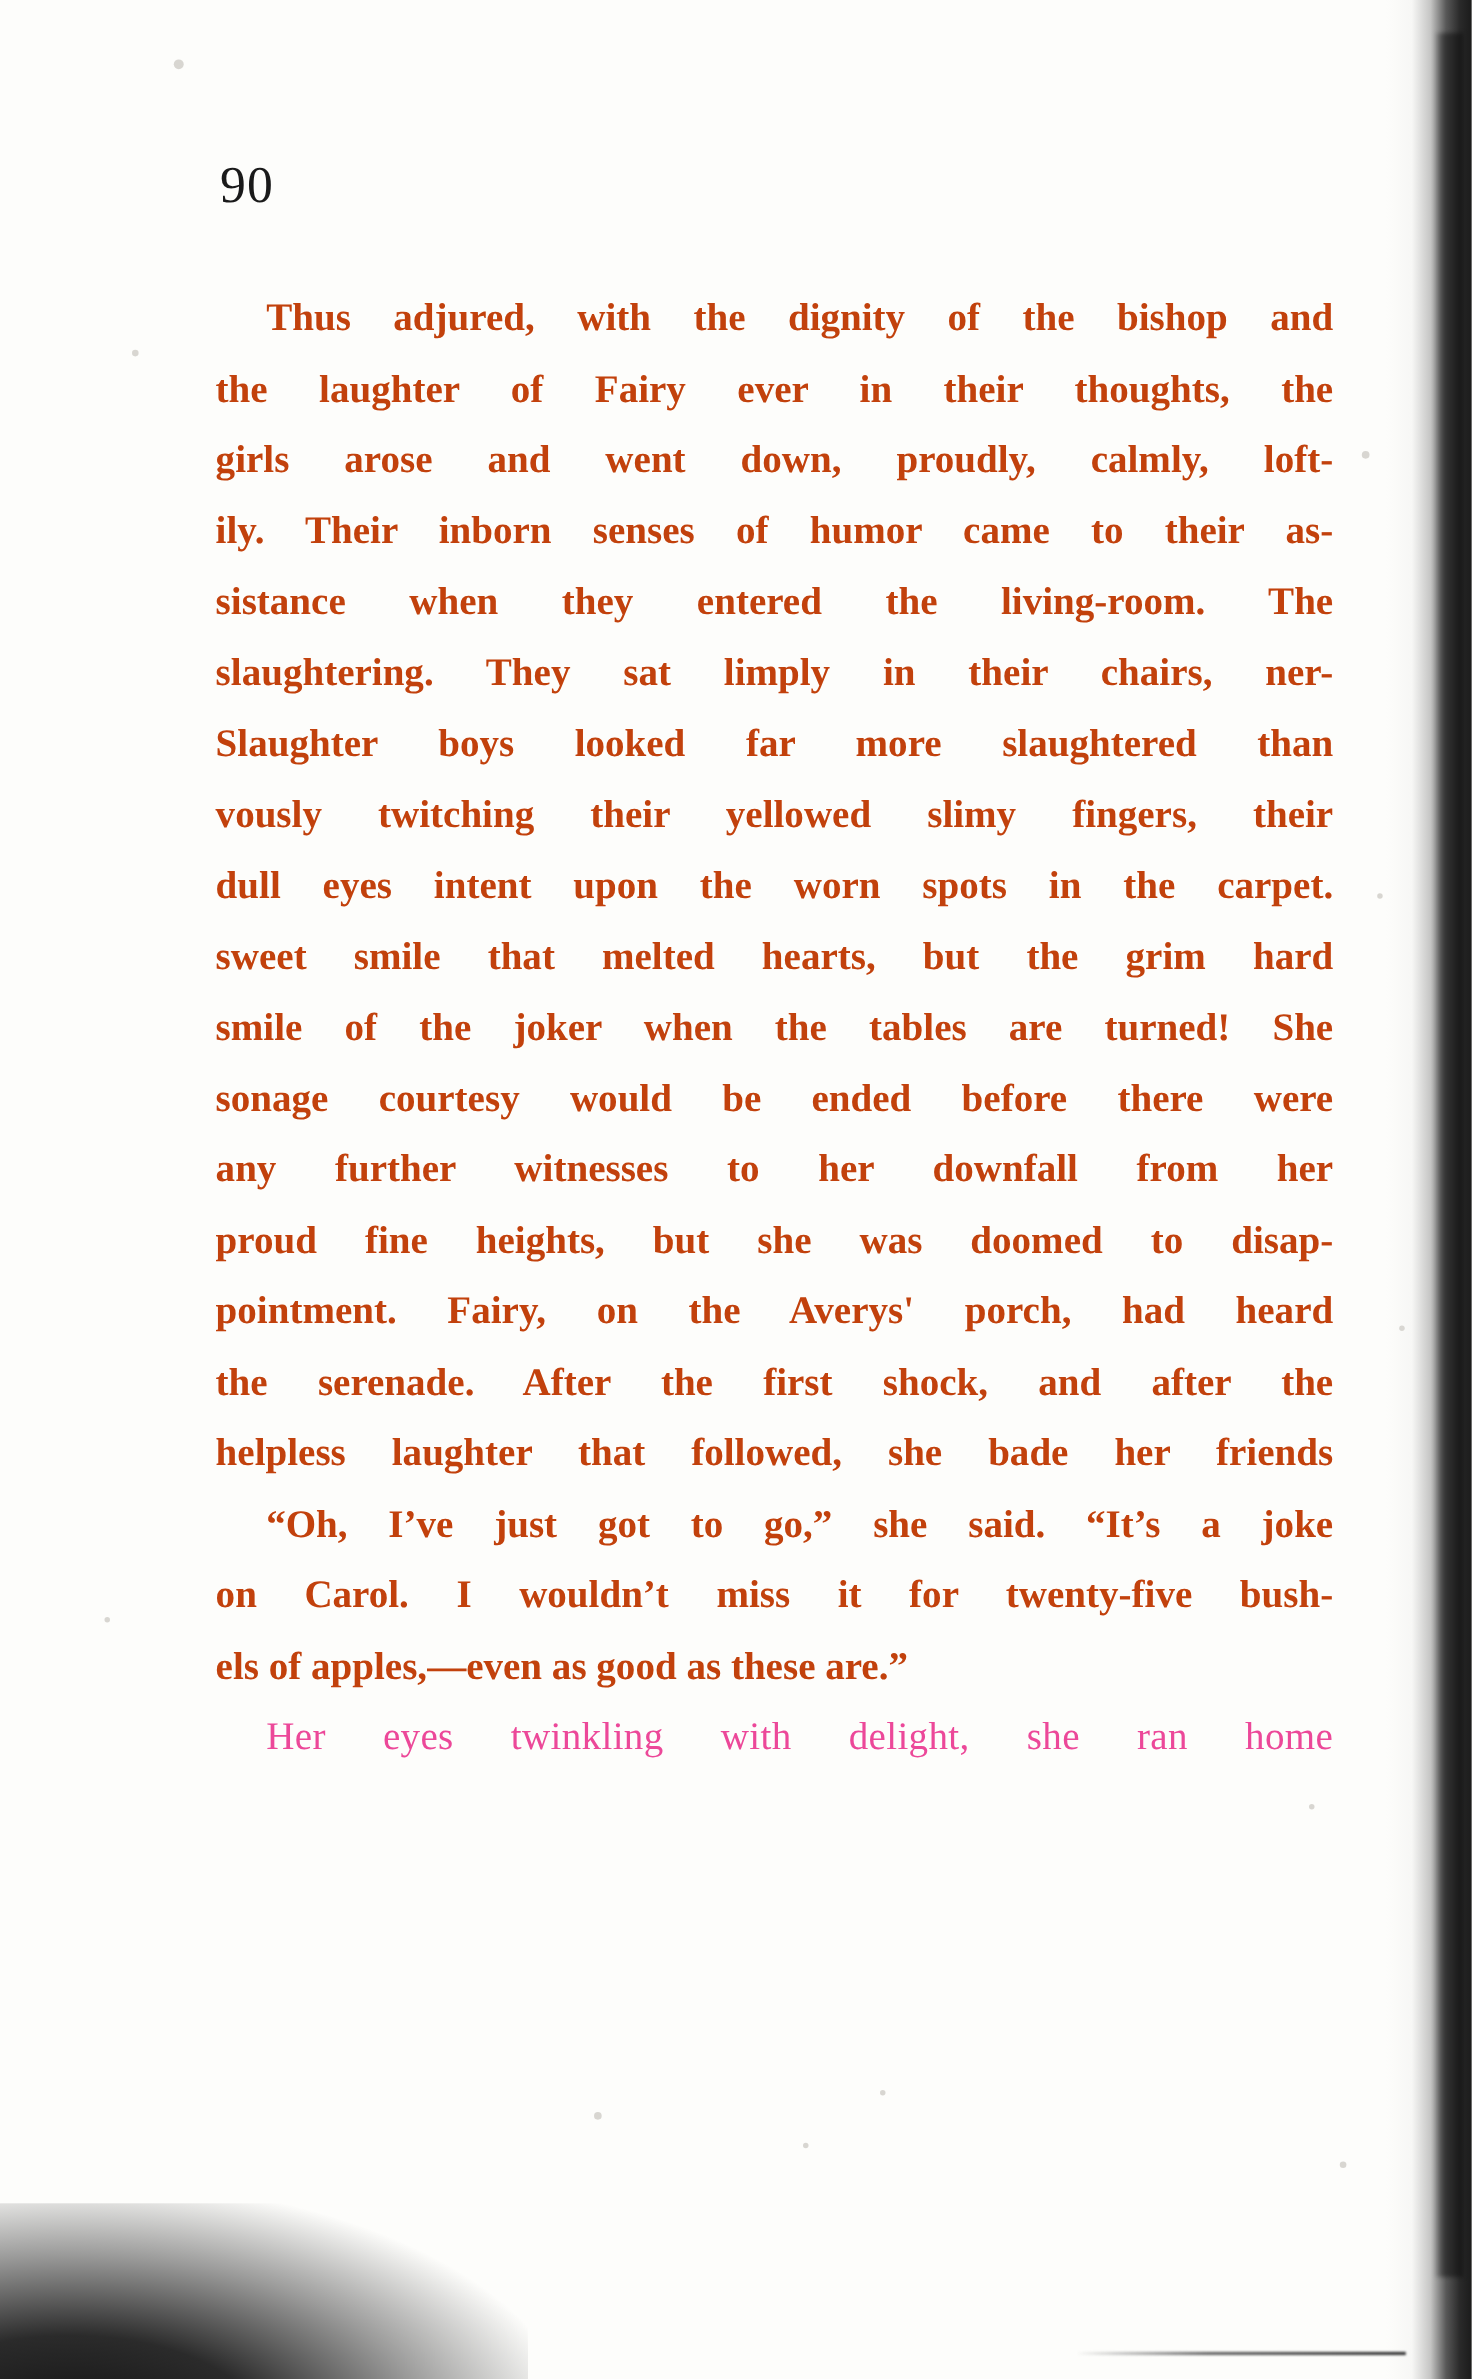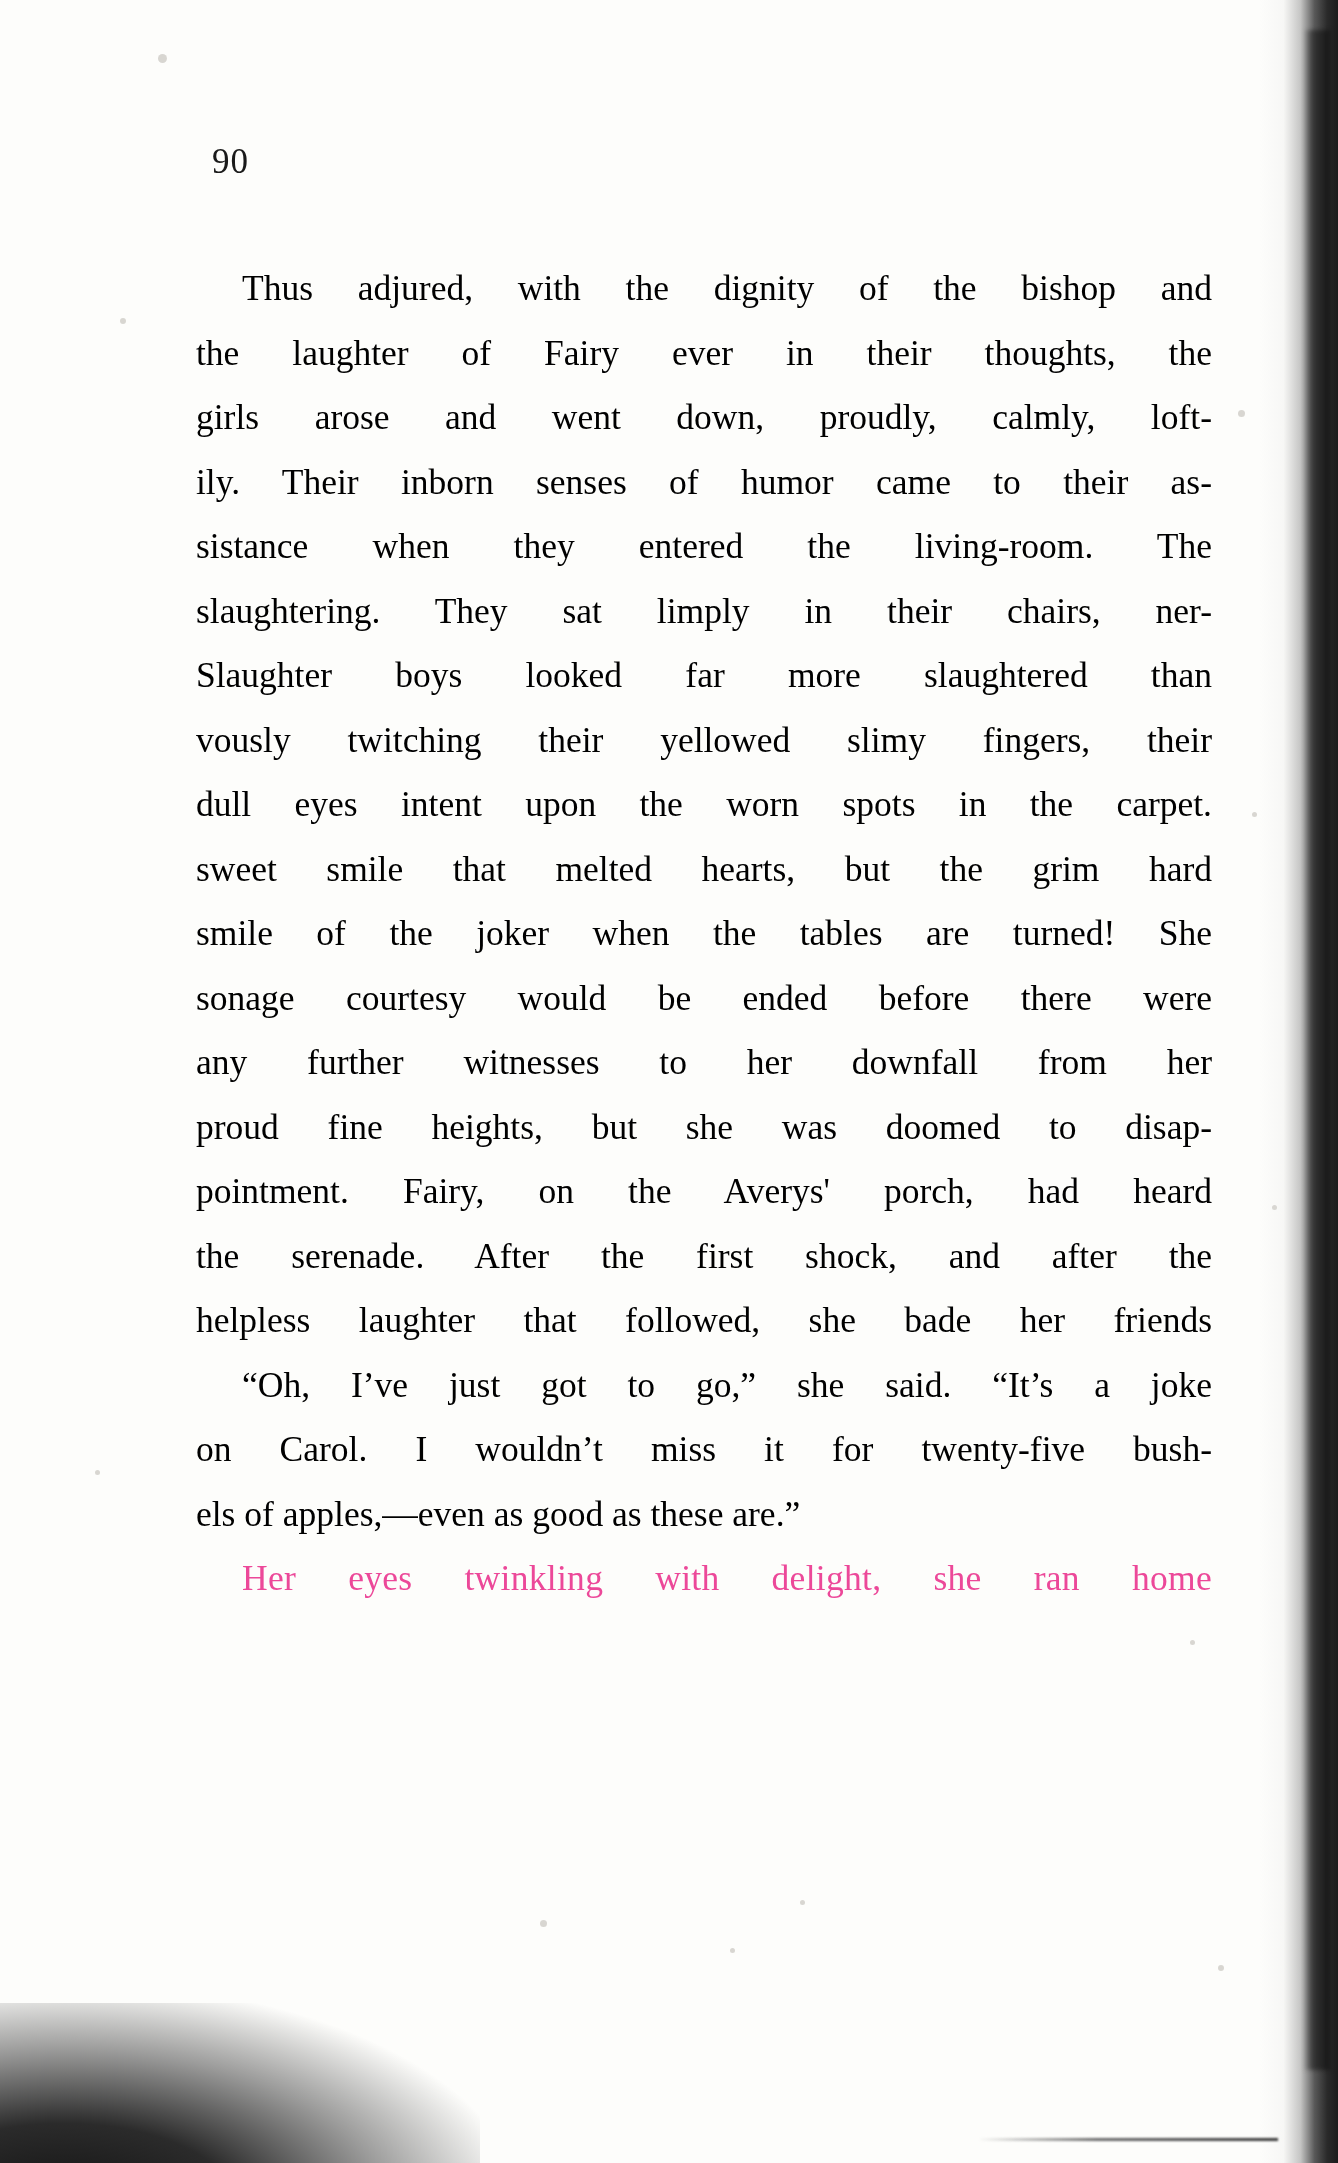--- a/index.html
+++ b/index.html
@@ -86,23 +86,23 @@
 
   #page-header {
     position: absolute;
     left: 200px;
     top: 142px;
     width: 1000px;
     height: 46px;
   }
   #page-number {
     position: absolute;
-    left: 12px;
+    left: 0;
     top: 0;
-    font-size: 35px;
+    font-size: 47px;
     letter-spacing: 1px;
     color: #1a1a1a;
   }
   #running-head {
     position: absolute;
     left: 0;
     top: 0;
     width: 826px;
     text-align: center;
     font-size: 35px;
@@ -114,22 +114,23 @@
     position: absolute;
     left: 196px;
     top: 256px;
     width: 1016px;
   }
 
   .para {
     margin: 0 0 0 0;
     font-size: 35.5px;
     line-height: 64.5px;
-    color: #000000;
+    color: #c2410c;
     text-align: justify;
+    font-weight: bold;
   }
   .para .line {
     display: block;
     white-space: nowrap;
   }
   .para .line.justify {
     text-align: justify;
     text-align-last: justify;
     white-space: normal;
   }

